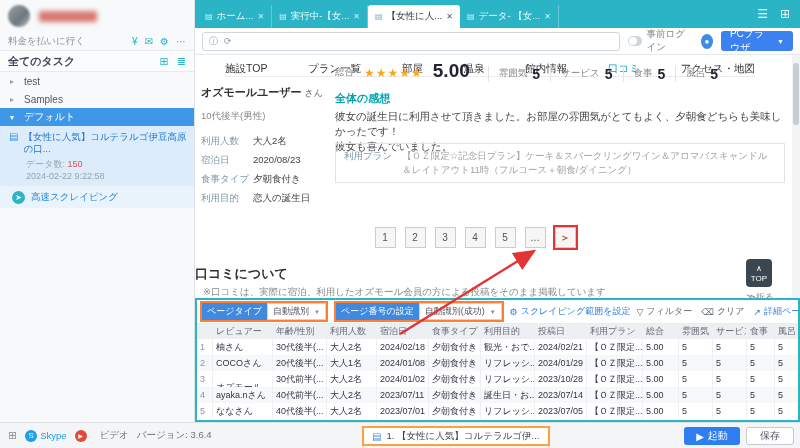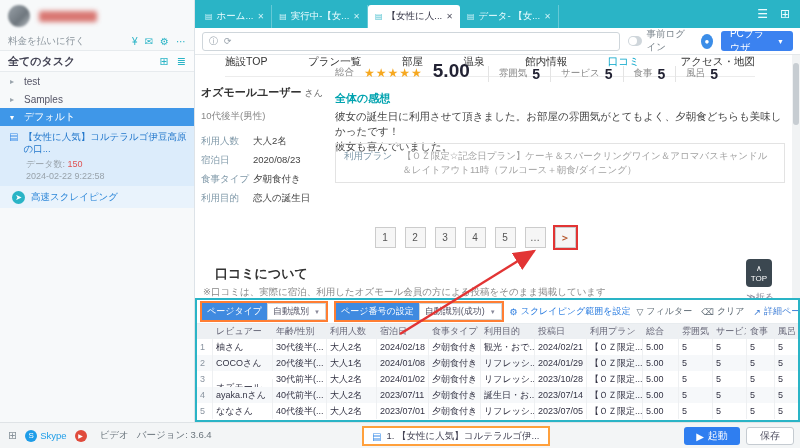--- a/index.html
+++ b/index.html
@@ -45,21 +45,21 @@
 .mini-ic{color:#98a2ab;font-size:9px}
 .prelogin{display:flex;align-items:center;gap:4px;color:#7a848c;font-size:9.5px}
 .switch{width:18px;height:10px;border-radius:5px;background:#cfd6db;position:relative}
 .switch::after{content:"";position:absolute;left:1px;top:1px;width:8px;height:8px;border-radius:50%;background:#fff}
 .acct{width:15px;height:15px;border-radius:50%;background:#3b8de8;color:#fff;font-size:8px;display:flex;align-items:center;justify-content:center}
 .pcbrowser{margin-left:auto;height:20px;background:#3b82f0;color:#fff;border-radius:3px;display:flex;align-items:center;gap:5px;padding:0 9px;font-size:10px;cursor:pointer}
 .pcbrowser .dn{font-size:7px}
 
 
 .browser{position:absolute;left:195px;top:55px;width:605px;height:243px;background:#fff;overflow:hidden}
-.site-nav{position:absolute;left:30px;right:45px;top:0;height:22px;display:flex;justify-content:space-between;align-items:flex-start;border-bottom:1px solid #ececec}
+.site-nav{position:absolute;left:30px;right:45px;top:0;height:22px;display:flex;justify-content:space-between;align-items:flex-end;border-bottom:1px solid #ececec}
 .nav-item{font-size:10.5px;color:#333;cursor:pointer;white-space:nowrap}
 .nav-item.active{color:#00a3c8}
 .col-left{position:absolute;left:6px;top:30px;width:128px}
 .rev-name{font-size:11px;font-weight:bold;color:#333}
 .rev-name .san{font-weight:normal;font-size:9px;color:#666}
 .rev-age{font-size:9.5px;color:#888;margin-top:10px;margin-bottom:12px}
 .field-row{display:flex;margin-top:6px}
 .f-label{width:52px;color:#7f98a8;font-size:9.5px}
 .f-value{color:#444;font-size:9.5px}
 .rating-row{position:absolute;left:140px;top:5px;display:flex;align-items:flex-end;gap:10px}
@@ -72,21 +72,21 @@
 .sub-value{font-size:14px;font-weight:bold;color:#223}
 .impression-title{position:absolute;left:140px;top:36px;color:#00a3af;font-weight:bold;font-size:11px}
 .impression{position:absolute;left:140px;top:54px;width:448px;font-size:10.5px;color:#444;line-height:15px}
 .plan-box{position:absolute;left:140px;top:88px;width:450px;border:1px solid #e3e3e3;padding:5px 8px;display:flex;gap:10px}
 .plan-label{color:#7f98a8;font-size:9.5px;white-space:nowrap;padding-top:1px}
 .plan-text{color:#a3a3a3;font-size:9.5px;line-height:14px}
 #pagination{position:absolute;left:0;right:45px;top:172px;display:flex;justify-content:center;gap:9px}
 .pag-btn{width:21px;height:21px;border:1px solid #ccc;background:#f6f6f6;display:flex;align-items:center;justify-content:center;font-size:10px;color:#555;cursor:pointer}
 .pag-btn.next{color:#b5562c;font-weight:bold}
 .pag-btn.hl{box-shadow:0 0 0 2px #e23434}
-.about-title{position:absolute;left:20px;top:210px;font-size:13px;font-weight:bold;color:#333}
+.about-title{position:absolute;left:0;top:210px;font-size:13px;font-weight:bold;color:#333}
 .about-text{position:absolute;left:8px;top:231px;font-size:9.5px;color:#888;white-space:nowrap}
 .top-btn{position:absolute;right:28px;top:204px;width:26px;height:28px;background:#3b4750;border-radius:4px;color:#fff;text-align:center;line-height:10px;padding-top:5px;font-size:8px;cursor:pointer}
 .fold{position:absolute;right:26px;top:236px;font-size:9px;color:#889;cursor:pointer}
 .vscroll{position:absolute;right:0;top:0;width:8px;height:243px;background:#f1f3f4}
 .vthumb{position:absolute;right:1px;top:8px;width:6px;height:62px;background:#c7cdd2;border-radius:3px}
 
 
 .panel{position:absolute;left:195px;top:298px;width:605px;height:124px;border:2px solid #2ab4c6;background:#fff}
 .config-row{height:24px;display:flex;align-items:center;gap:6px;padding:0 3px;border-bottom:1px solid #e8ecef;white-space:nowrap;overflow:hidden}
 .cfg-group{display:flex;align-items:center;border:2px solid #ff7e33;height:21px;padding:0}

